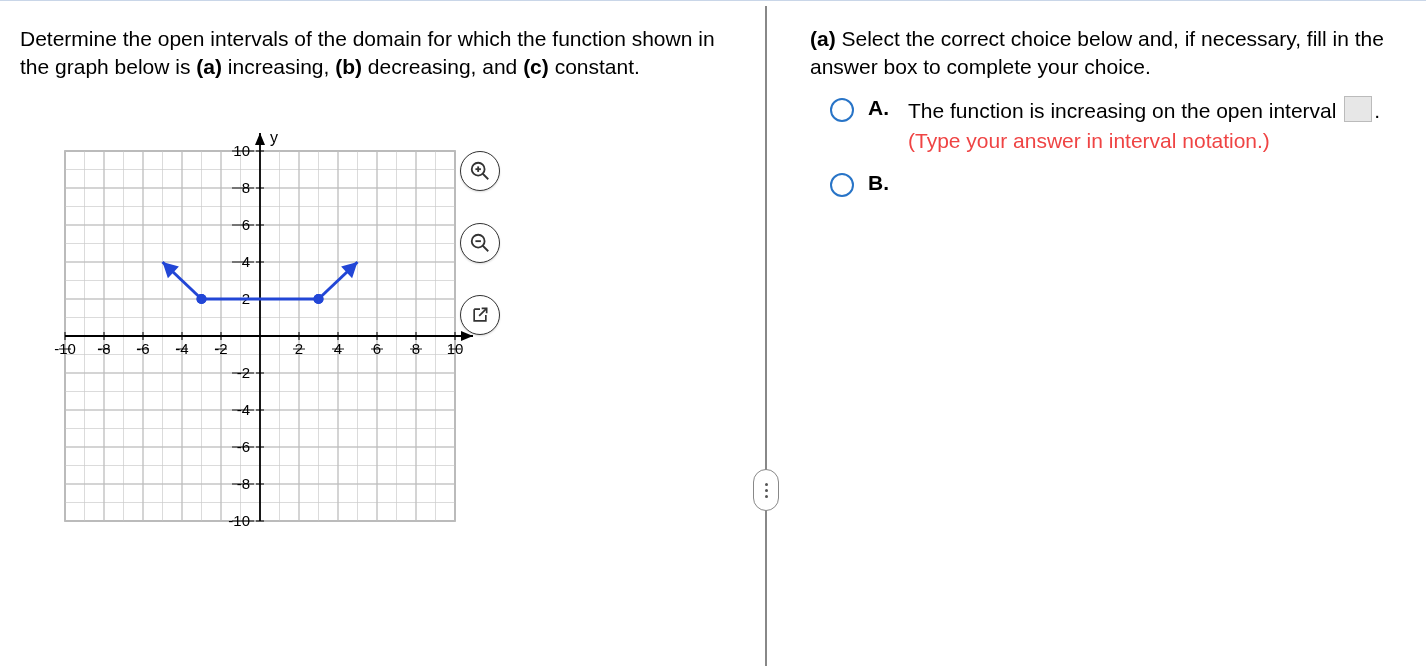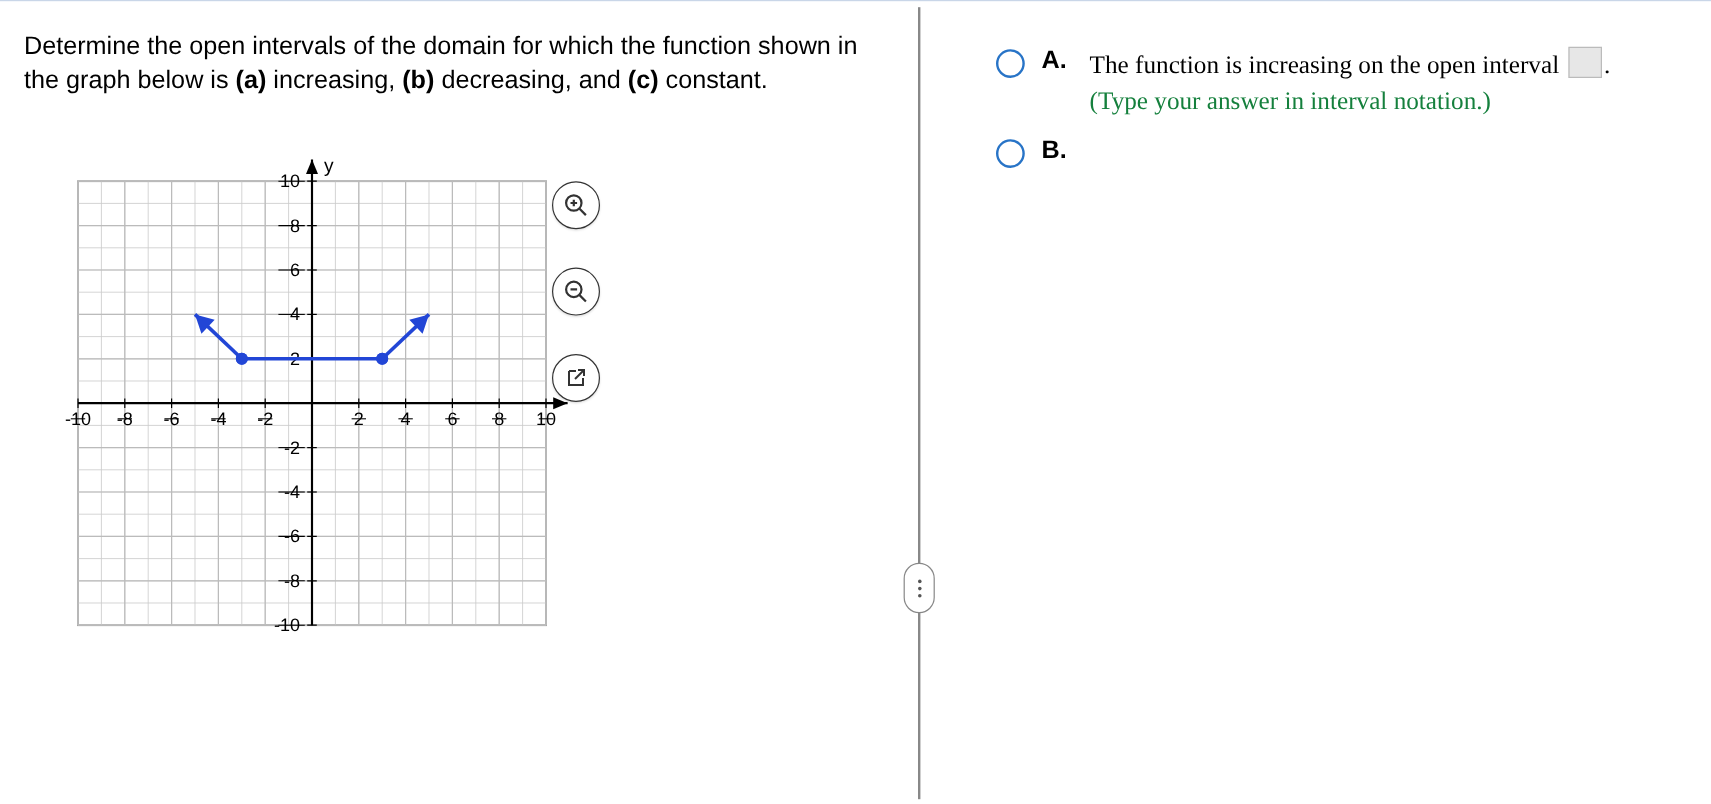--- a/index.html
+++ b/index.html
@@ -98,22 +98,22 @@
     border: 2.5px solid #2874c7;
     border-radius: 50%;
     margin-top: 2px;
     cursor: pointer;
   }
   .choice-label {
     flex: 0 0 auto;
     font-weight: bold;
     width: 26px;
   }
-  .choice-text { flex: 1 1 auto; line-height: 1.45; font-family: Liberation Serif, serif; }
-  .hint { color: #15803d; }
+  .choice-text { flex: 1 1 auto; line-height: 1.45; }
+  .hint { color: #ef4444; }
   .answer-box {
     display: inline-block;
     width: 28px; height: 26px;
     background: #e7e7e7;
     border: 1px solid #bbb;
     vertical-align: -4px;
     margin: 0 2px;
   }
 </style>
 </head>
@@ -304,20 +304,23 @@
 </div>
 
 <div class="divider"></div>
 <div class="divider-handle">
   <div class="dot"></div>
     <div class="dot"></div>
     <div class="dot"></div>
 </div>
 
 <div class="right-pane">
+  <p class="prompt">
+    <span class="bold">(a)</span><span> Select the correct choice below and, if necessary, fill in the answer box to complete your choice.</span>
+  </p>
 
   <div class="choice-row">
     <div class="radio"></div>
     <div class="choice-label">A.</div>
     <div class="choice-text">
       <span>The function is increasing on the open interval </span><span class="answer-box"></span><span>.</span>
       <br>
       <span class="hint">(Type your answer in interval notation.)</span>
     </div>
   </div>

